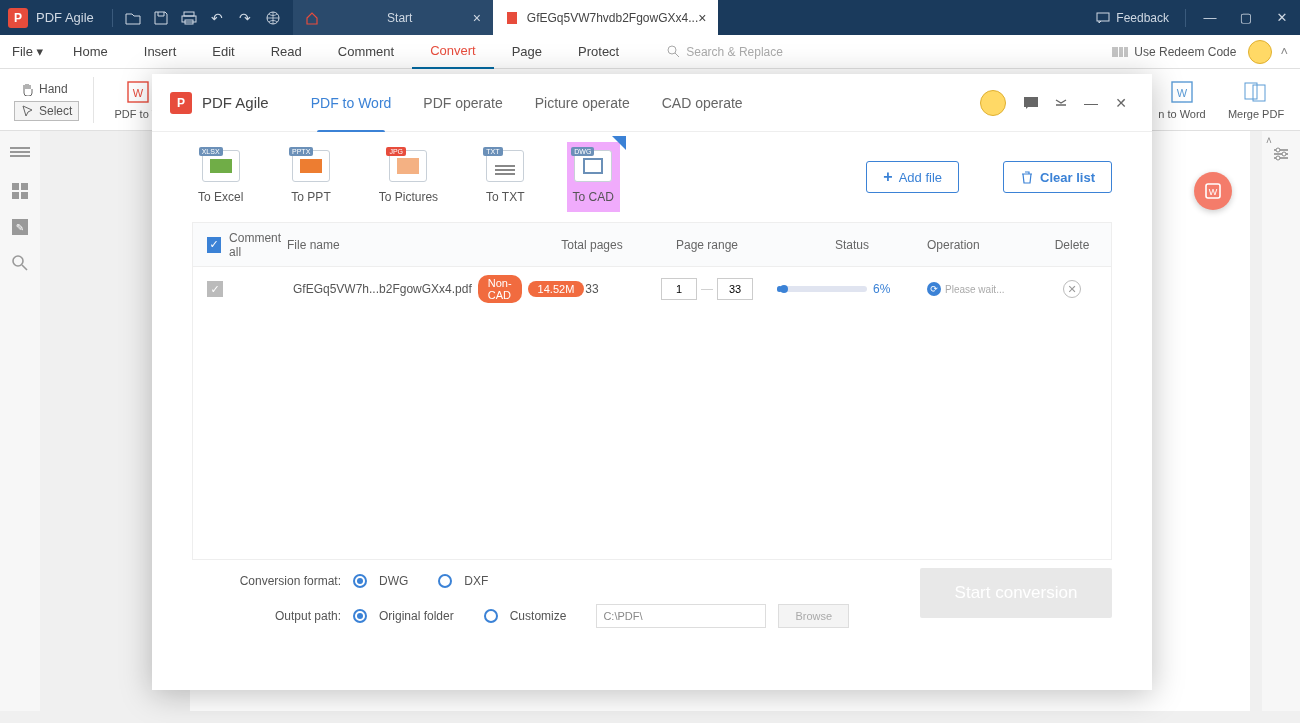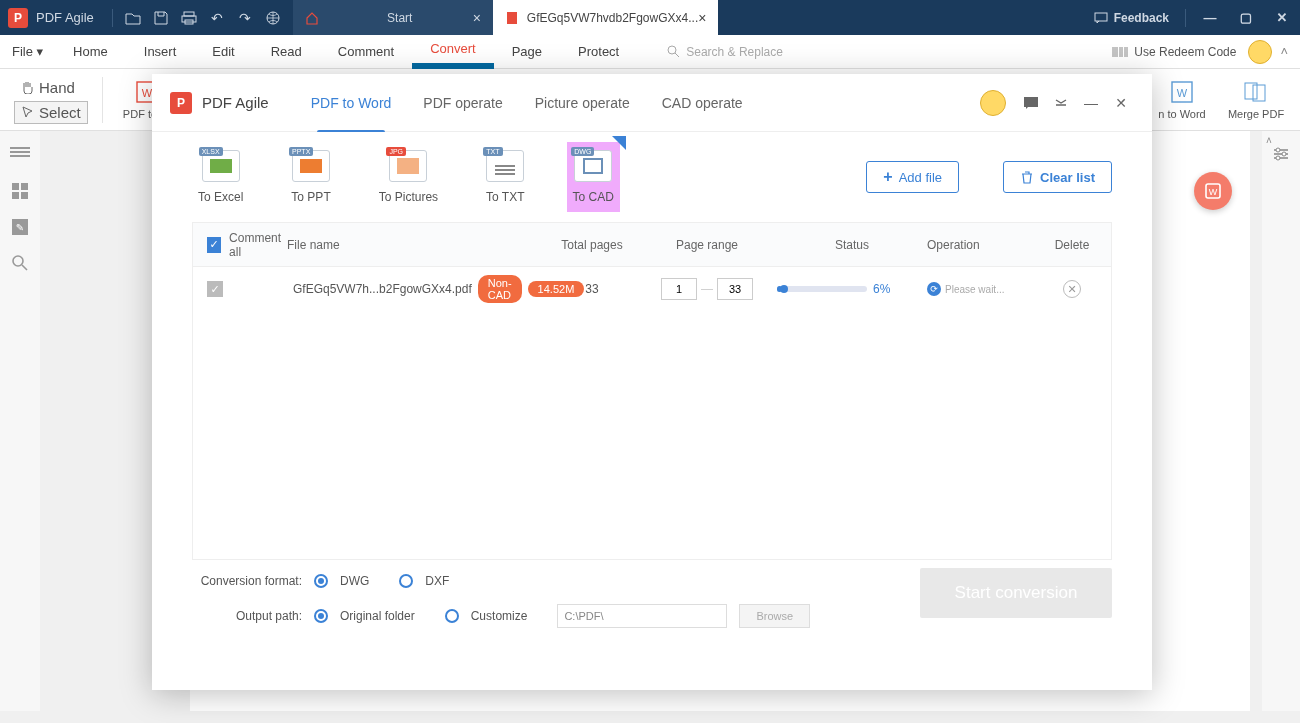--- a/index.html
+++ b/index.html
@@ -10,38 +10,38 @@
 .titlebar .logo { width: 20px; height: 20px; background: #e74c3c; border-radius: 3px; margin: 0 8px; display: flex; align-items: center; justify-content: center; color: #fff; font-weight: bold; font-size: 12px; }
 .titlebar .app-name { margin-right: 12px; }
 .titlebar .vsep { width: 1px; height: 18px; background: #3a5a7c; margin: 0 6px; }
 .titlebar .ticon { width: 28px; height: 35px; display: flex; align-items: center; justify-content: center; cursor: pointer; font-size: 14px; }
 .titlebar .tabs { display: flex; height: 35px; margin-left: 6px; }
 .titlebar .tab { height: 35px; display: flex; align-items: center; padding: 0 12px; background: #2a4a6c; font-size: 12px; min-width: 200px; position: relative; }
 .titlebar .tab.active { background: #fff; color: #444; }
 .titlebar .tab .tab-icon { width: 14px; height: 14px; margin-right: 8px; }
 .titlebar .tab .tab-close { margin-left: auto; font-size: 14px; }
 .titlebar .spacer { flex: 1; }
-.titlebar .right-group { display: flex; align-items: center; font-weight: bold; }
+.titlebar .right-group { display: flex; align-items: center; }
 .titlebar .feedback { display: flex; align-items: center; gap: 6px; padding: 0 10px; font-size: 12px; }
 .titlebar .winbtn { width: 36px; height: 35px; display: flex; align-items: center; justify-content: center; cursor: pointer; }
 
 
 .menubar { height: 34px; background: #fff; display: flex; align-items: center; border-bottom: 1px solid #e0e0e0; font-size: 13px; color: #444; }
 .menubar .mitem { padding: 0 18px; height: 34px; display: flex; align-items: center; cursor: pointer; }
 .menubar .mitem.file { padding: 0 12px; }
-.menubar .mitem.active { color: #e74c3c; border-bottom: 6px solid #0369a1; }
+.menubar .mitem.active { color: #e74c3c; border-bottom: 2px solid #0369a1; }
 .menubar .search { margin-left: 30px; display: flex; align-items: center; color: #aaa; font-size: 12px; gap: 6px; }
 .menubar .spacer { flex: 1; }
 .menubar .redeem { display: flex; align-items: center; gap: 6px; color: #555; font-size: 12px; margin-right: 12px; }
 .menubar .avatar { width: 24px; height: 24px; border-radius: 50%; background: #ffd966; border: 1px solid #e0b030; margin-right: 8px; }
 .menubar .chev { margin-right: 12px; color: #888; }
 
 
 .ribbon { height: 62px; background: #fff; border-bottom: 1px solid #e0e0e0; display: flex; align-items: center; padding: 0 14px; gap: 14px; }
-.ribbon .tool-col { display: flex; flex-direction: column; gap: 2px; font-size: 15px; color: #555; }
+.ribbon .tool-col { display: flex; flex-direction: column; gap: 2px; font-size: 12px; color: #555; }
 .ribbon .tool-col .row { display: flex; align-items: center; gap: 4px; padding: 2px 6px; border: 1px solid transparent; }
 .ribbon .tool-col .row.sel { border: 1px solid #bbb; background: #f4f4f4; }
 .ribbon .rvsep { width: 1px; height: 46px; background: #e4e4e4; }
 .ribbon .rbtn { display: flex; flex-direction: column; align-items: center; font-size: 11px; color: #555; gap: 3px; min-width: 60px; }
 .ribbon .rbtn .ricon { width: 26px; height: 26px; }
 .ribbon .rspacer { flex: 1; }
 
 
 .leftbar { position: absolute; left: 0; top: 131px; width: 40px; height: 580px; background: #f7f7f7; display: flex; flex-direction: column; align-items: center; padding-top: 16px; gap: 20px; }
 .leftbar .lbicon { width: 20px; height: 16px; display: flex; flex-direction: column; gap: 2px; }
@@ -105,21 +105,21 @@
 .dialog .pdf-ico { width:14px; height:16px; background:#e74c3c; border-radius:2px; }
 .dialog .pill { background:#f16b3f; color:#fff; padding:2px 10px; border-radius:10px; font-size:11px; }
 .dialog .prinput { width:36px; height:22px; border:1px solid #ccc; text-align:center; font-size:11px; }
 .dialog .progbar { width:90px; height:6px; background:#e0e4f0; border-radius:3px; position:relative; }
 .dialog .progbar .fill { height:6px; background:#3b82d6; border-radius:3px; }
 .dialog .progbar .dot { width:8px; height:8px; background:#3b82d6; border-radius:50%; position:absolute; top:-1px; }
 .dialog .spin-ico { width:14px; height:14px; border-radius:50%; background:#3b82d6; display:inline-flex; align-items:center; justify-content:center; color:#fff; font-size:9px; }
 .dialog .delbtn { width:18px; height:18px; border:1px solid #bbb; border-radius:50%; display:inline-flex; align-items:center; justify-content:center; color:#999; font-size:11px; }
 
 
-.dialog .dftr { padding: 14px 40px 20px; display:flex; flex-direction:column; gap:16px; font-size:12px; color:#555; position:relative; }
+.dialog .dftr { padding: 14px 40px 20px; display:flex; flex-direction:column; gap:16px; font-size:12px; color:#555; position:relative;margin-left:39px; }
 .dialog .frow { display:flex; align-items:center; gap:12px; }
 .dialog .flabel { width:110px; text-align:right; }
 .dialog .radio { width:14px; height:14px; border:2px solid #3b82d6; border-radius:50%; display:inline-flex; align-items:center; justify-content:center; }
 .dialog .radio.on::after { content:""; width:6px; height:6px; background:#3b82d6; border-radius:50%; }
 .dialog .radiolabel { margin-right:18px; }
 .dialog .pathinput { width:170px; height:24px; border:1px solid #ddd; padding:0 6px; font-size:11px; color:#888; background:#fff; }
 .dialog .browsebtn { height:24px; padding:0 16px; border:1px solid #ddd; background:#f4f4f4; font-size:11px; color:#aaa; }
 .dialog .startbtn { position:absolute; right:40px; top:8px; width:192px; height:50px; background:#e8e8e8; color:#fff; border:none; font-size:17px; border-radius:2px; }
 
 svg { display: block; }

